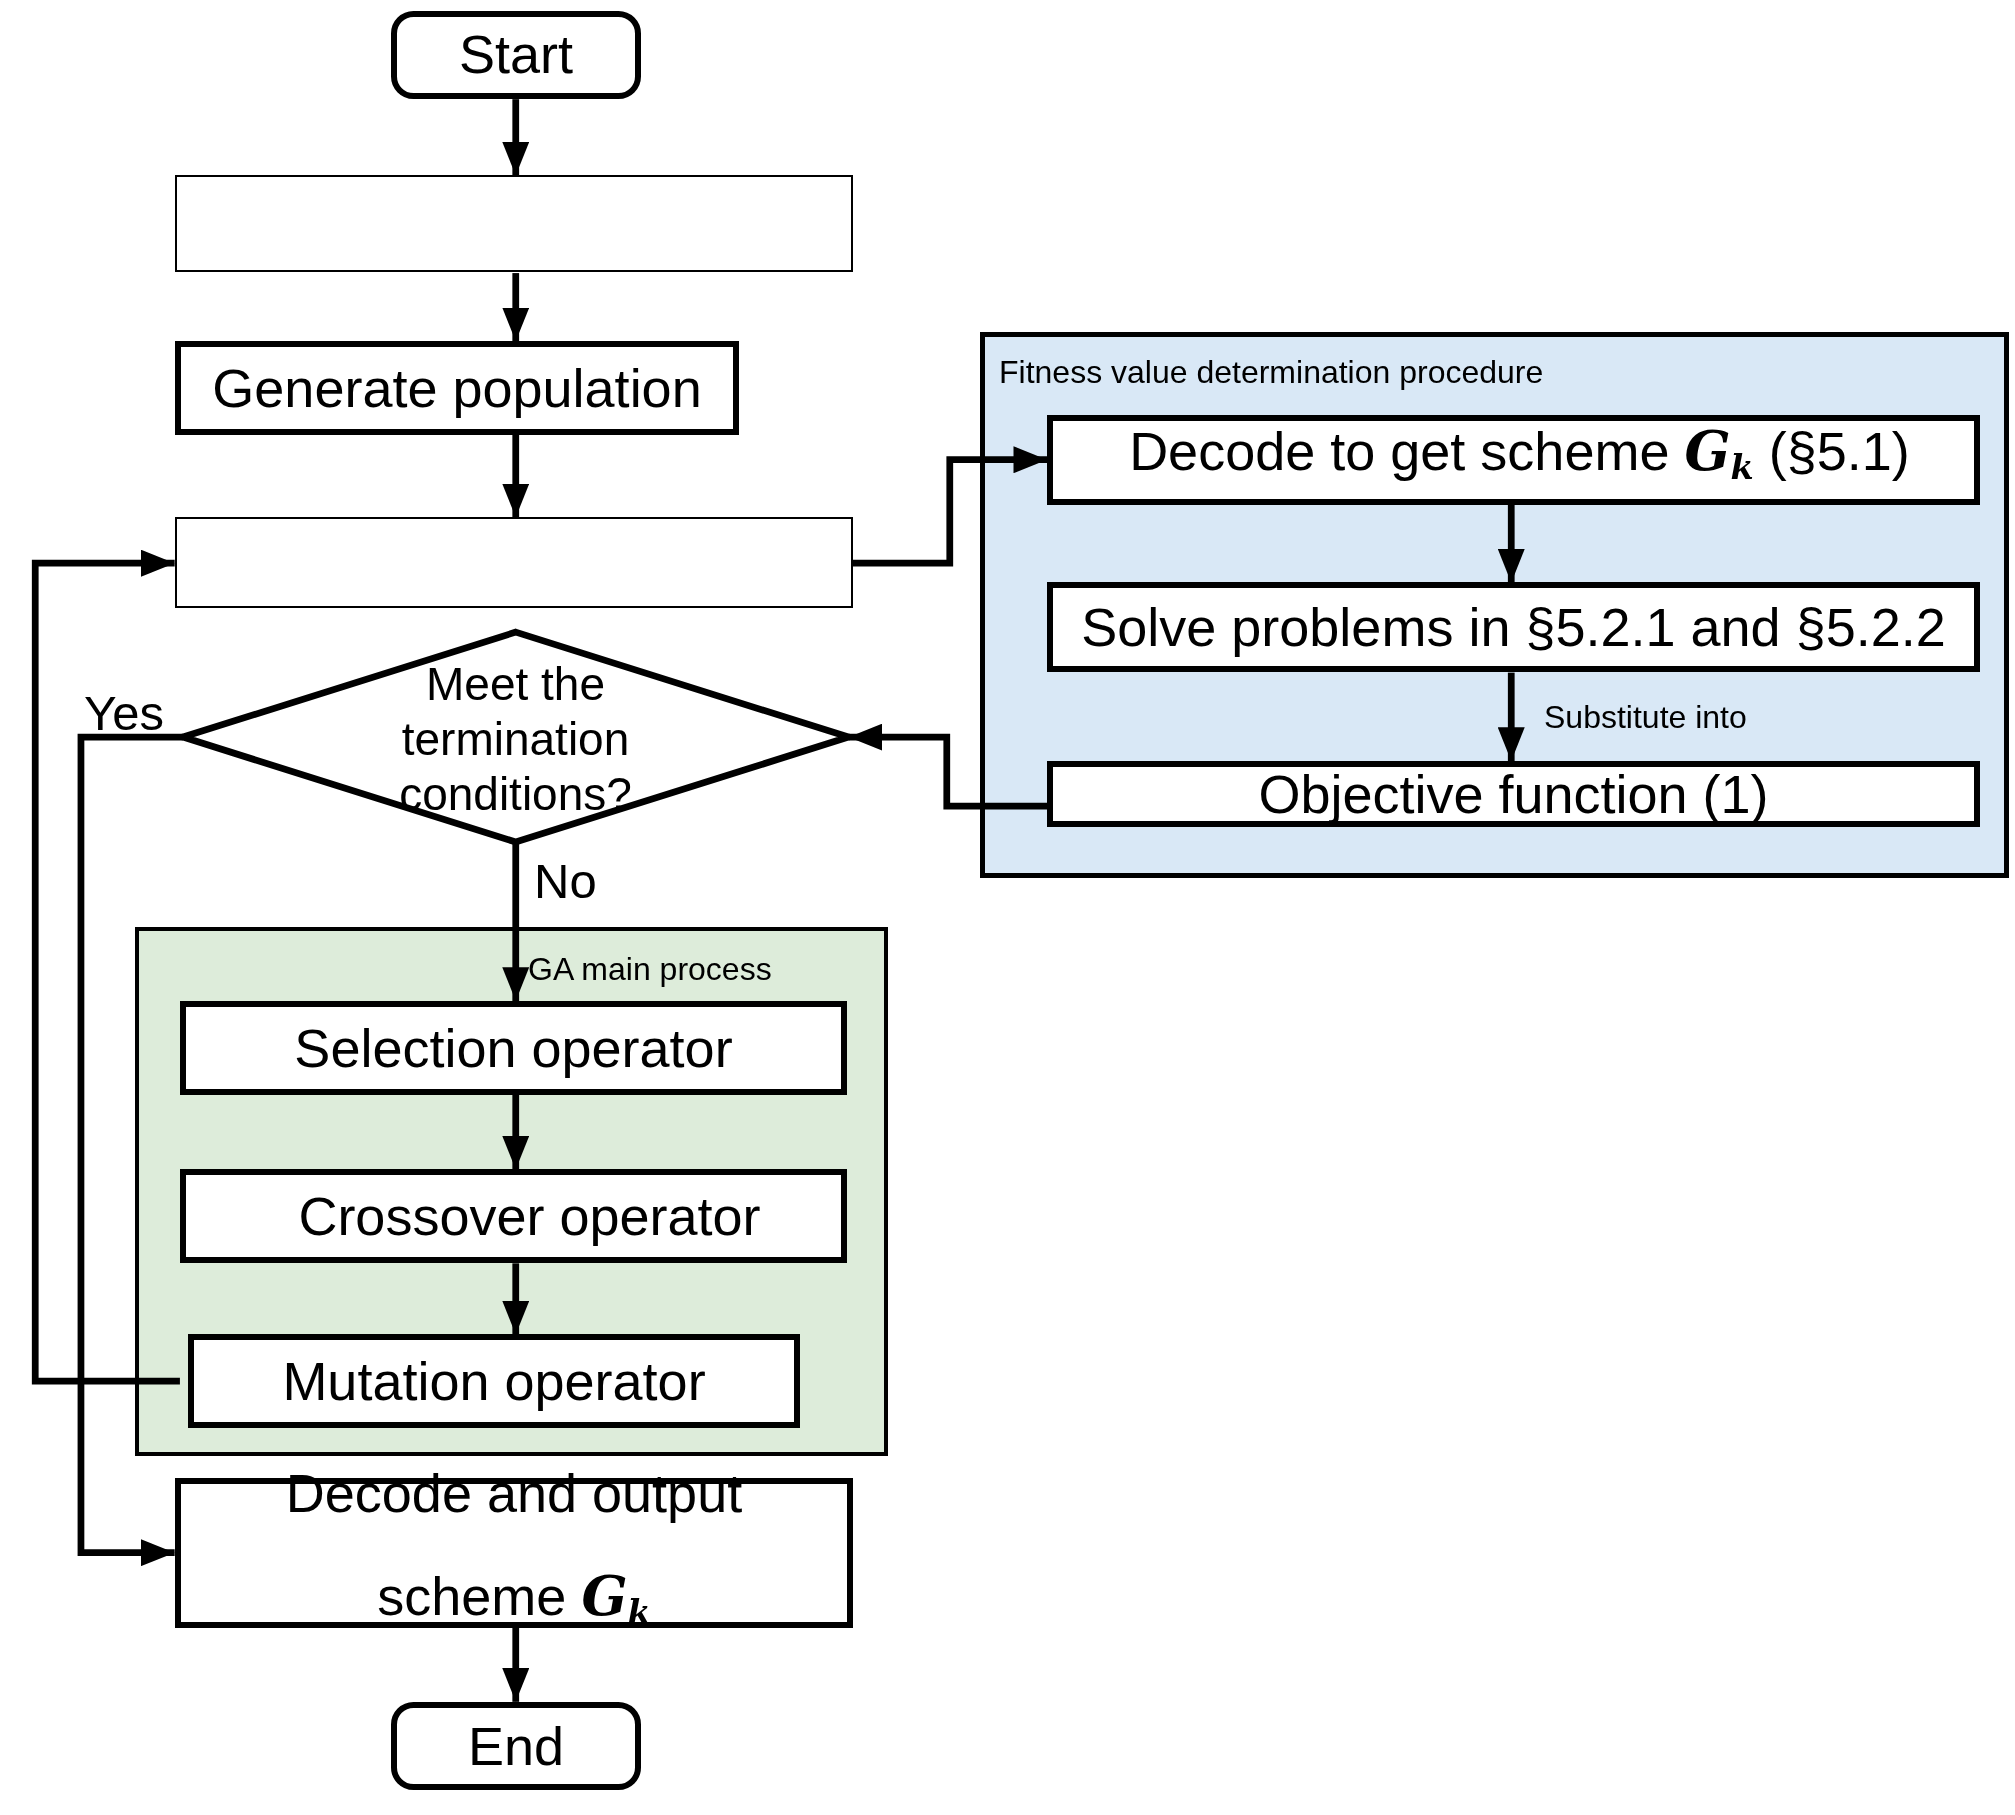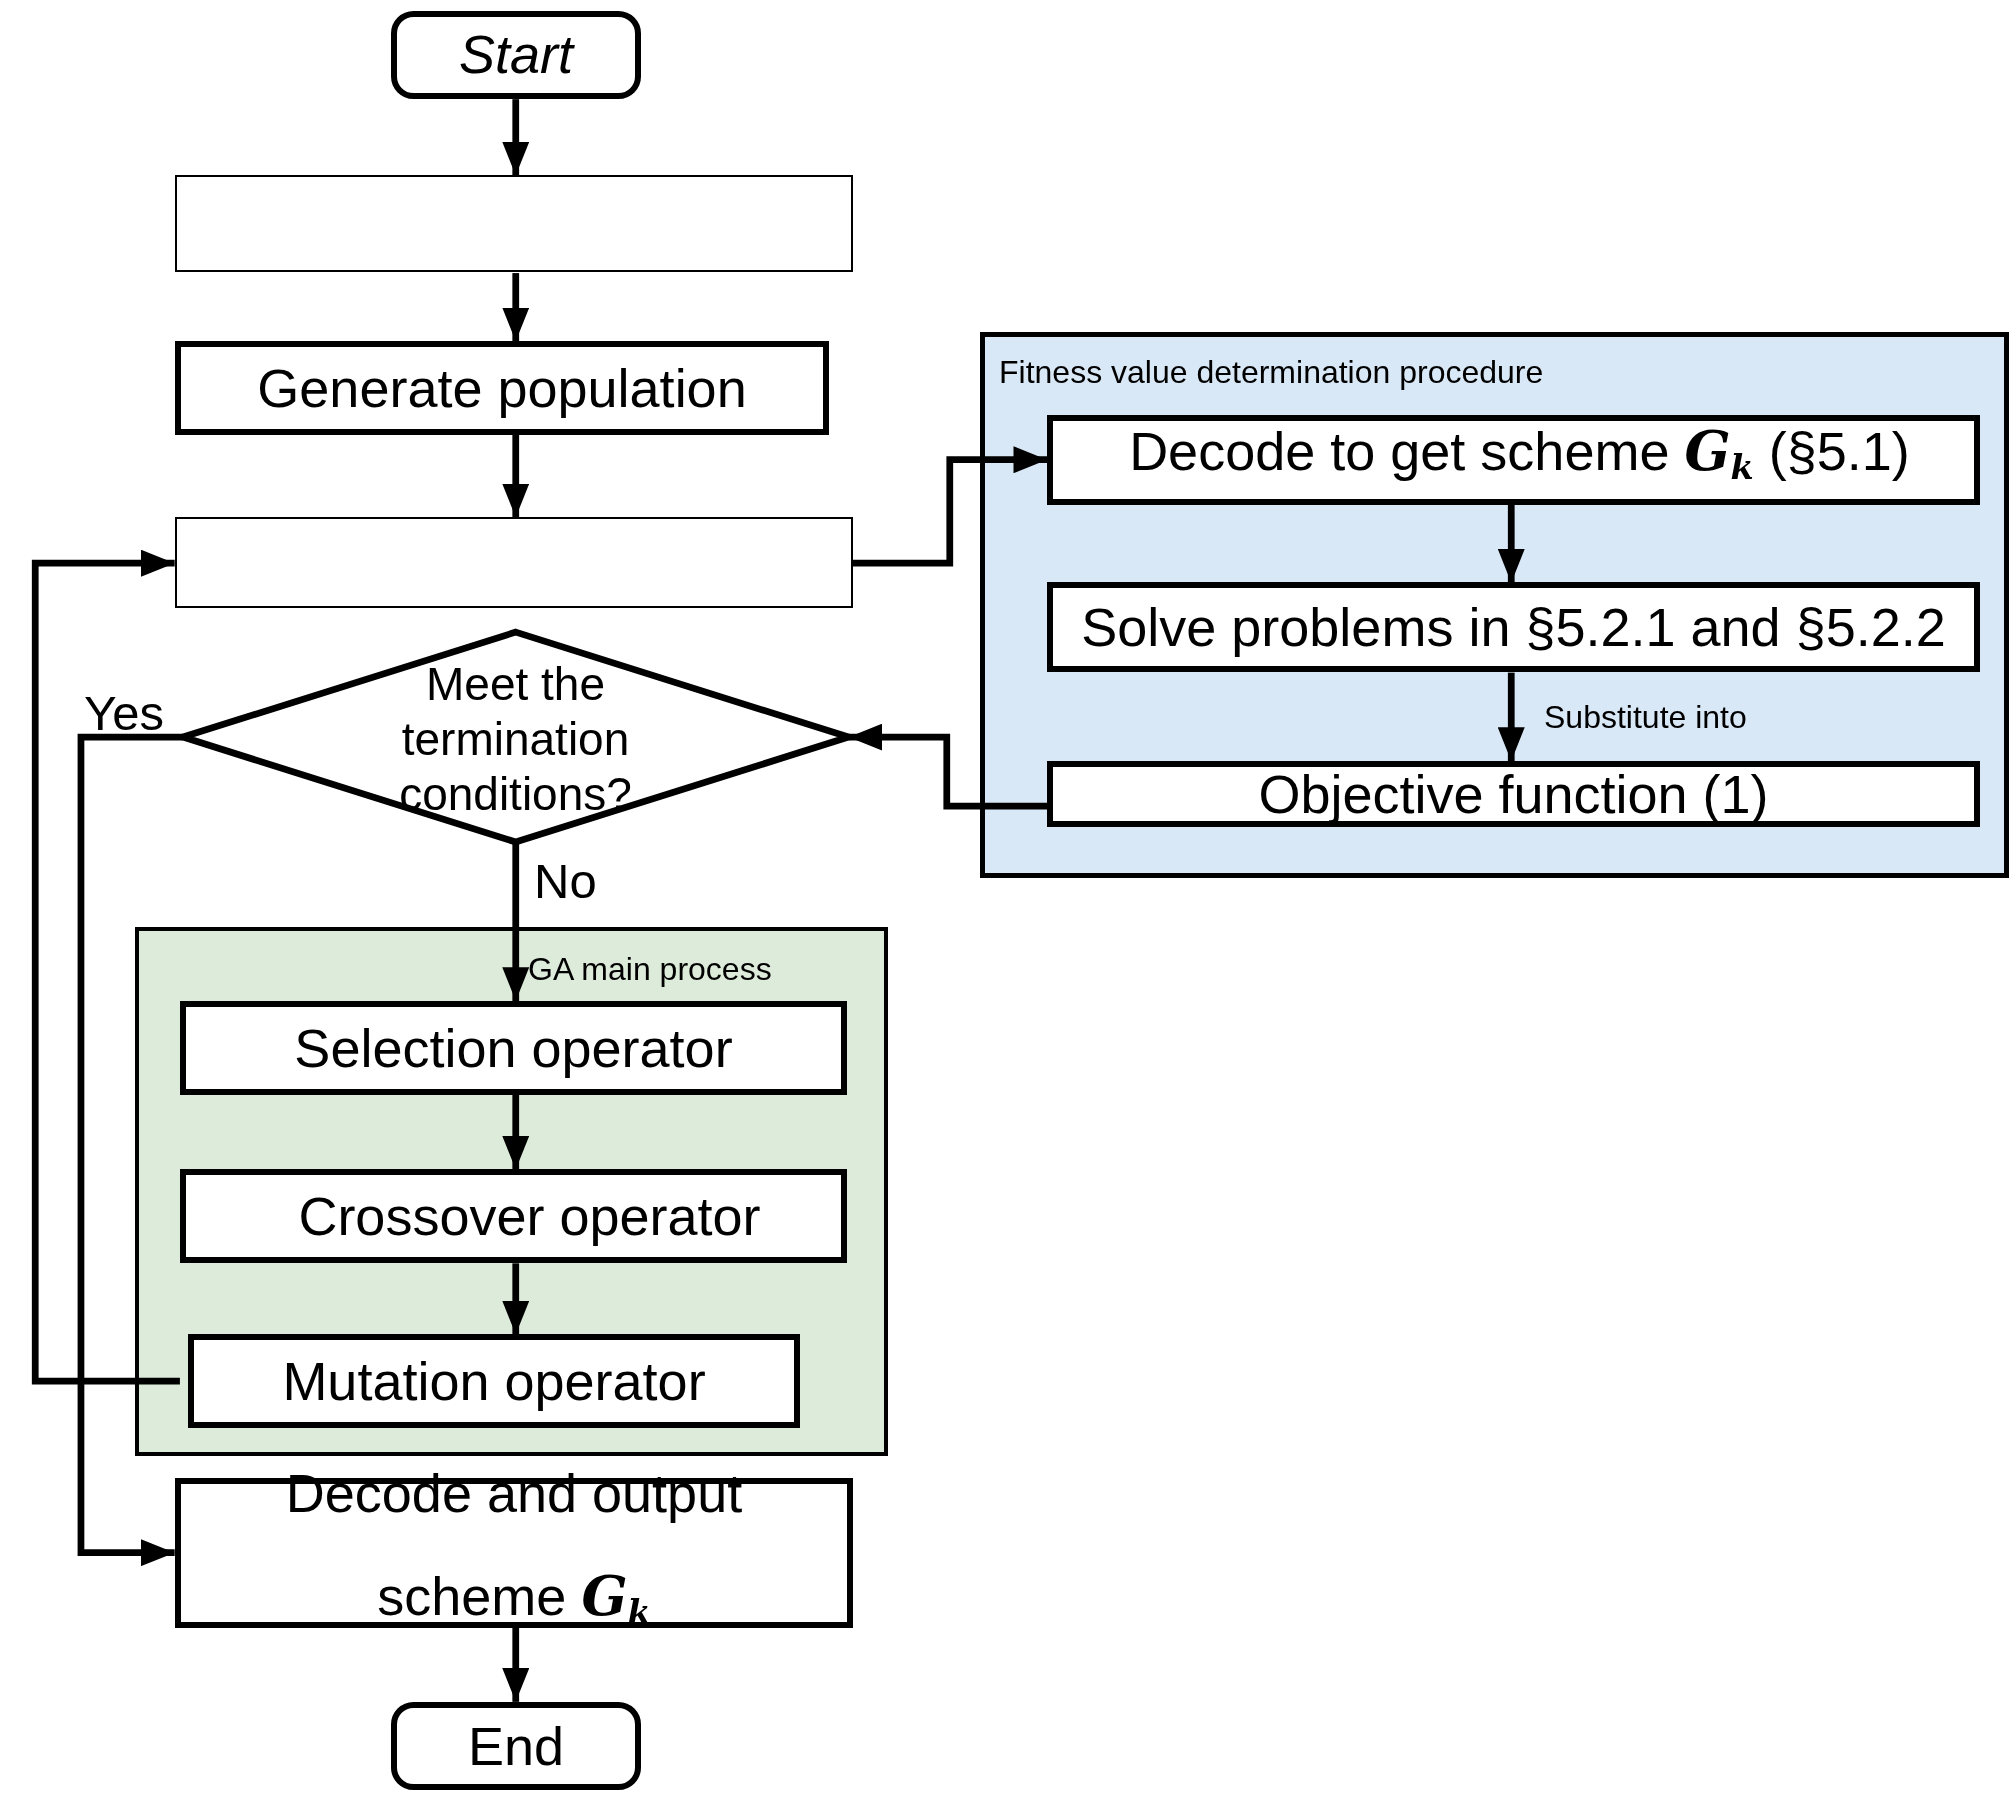--- a/index.html
+++ b/index.html
@@ -74,29 +74,29 @@
     <polyline points="688,1123 688,1335" stroke-width="9" marker-end="url(#arr)"></polyline>
     <polyline points="688,1460 688,1560" stroke-width="9" marker-end="url(#arr)"></polyline>
     <polyline points="688,1685 688,1780" stroke-width="9" marker-end="url(#arr)"></polyline>
     <polyline points="240,1842 47,1842 47,751 233,751" stroke-width="9" marker-end="url(#arr)"></polyline>
     <polyline points="244,983 108,983 108,2071 233,2071" stroke-width="9" marker-end="url(#arr)"></polyline>
     <polyline points="688,2171 688,2270" stroke-width="9" marker-end="url(#arr)"></polyline>
 
     <polygon class="diamond" points="688,843 1132,983 688,1123 244,983" stroke-width="9"></polygon>
   </svg>
 
-  <div class="node rounded" style="left:391px; top:10.5px; width:250px; height:88px;font-style:italic;">
+  <div class="node rounded" style="left:391px; top:10.5px; width:250px; height:88px;">
     <span>Start</span>
   </div>
 
   <div class="node thin" style="left:175px; top:175px; width:678px; height:97px;">
     <span></span>
   </div>
 
-  <div class="node" style="left:175px; top:341px; width:654px; height:94px;">
+  <div class="node" style="left:175px; top:341px; width:564px; height:94px;">
     <span>Generate population</span>
   </div>
 
   <div class="node thin" style="left:175px; top:517px; width:678px; height:91px;">
     <span></span>
   </div>
 
   <div class="diamond-text">
     <div>Meet the</div>
     <div>termination</div>

